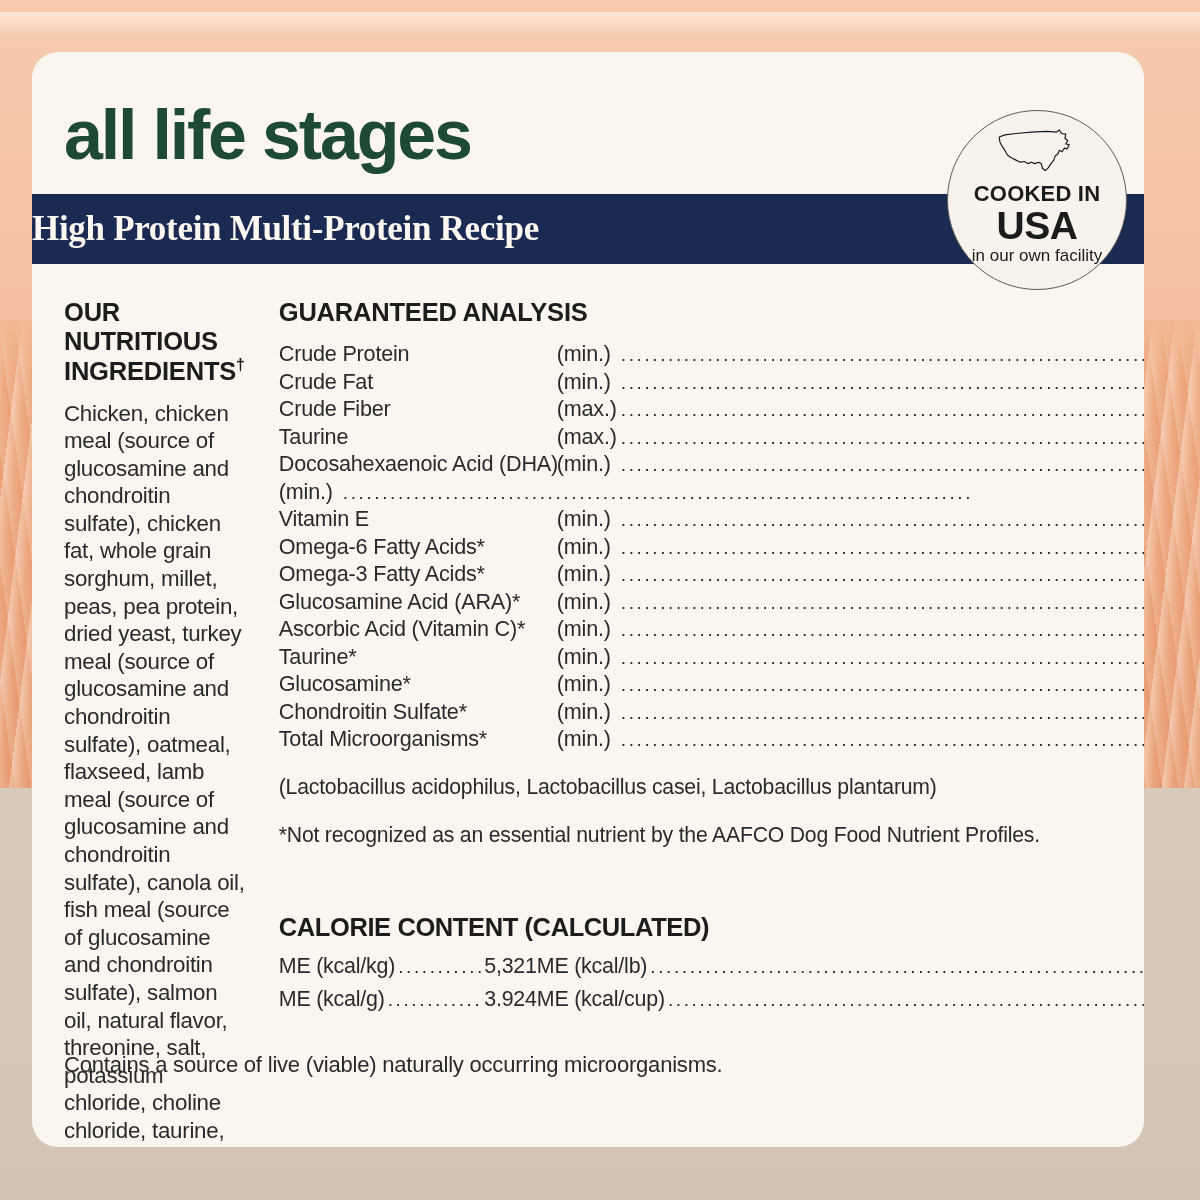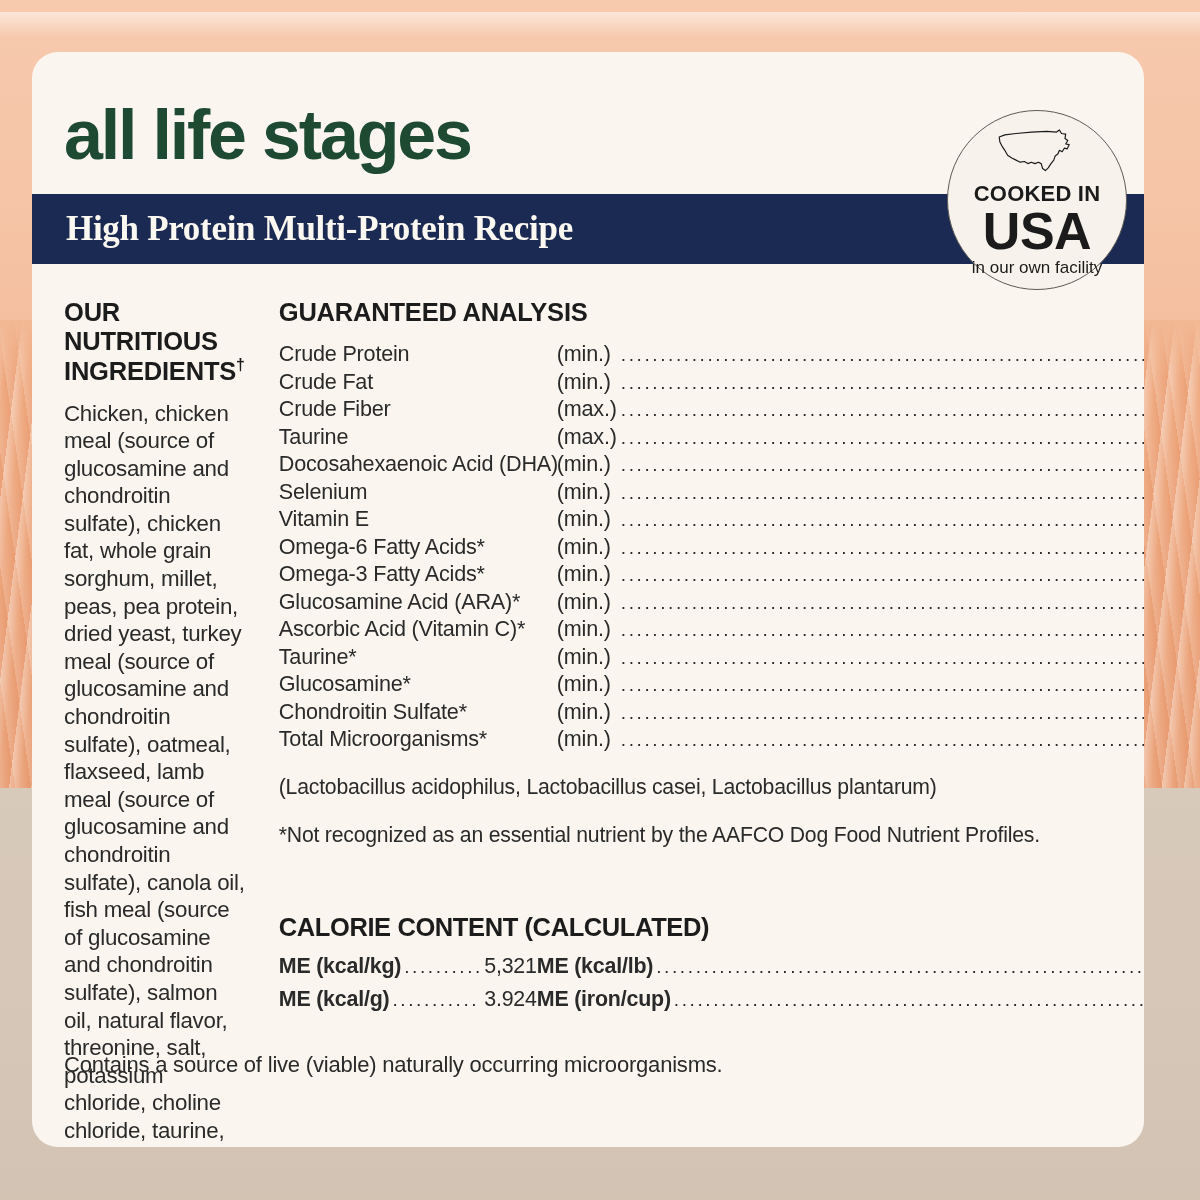--- a/index.html
+++ b/index.html
@@ -82,21 +82,20 @@
     padding: 48px 0 0 32px;
     white-space: nowrap;
   }
 
   .navy-band {
     margin-top: 24px;
     height: 70px;
     background: #1b2a52;
     display: flex;
     align-items: center;
-    padding-left: 34px;
   }
   .navy-band .subtitle {
     color: #fbf8f2;
     font-family: "Liberation Serif", serif;
     font-weight: 700;
     font-size: 35px;
     letter-spacing: -0.3px;
     white-space: nowrap;
   }
 
@@ -119,21 +118,21 @@
   }
   #usa-badge .map { width: 84px; height: 48px; }
   #usa-badge .cooked-in {
     font-size: 22px;
     font-weight: 700;
     color: #1b1b1b;
     letter-spacing: .2px;
     margin-top: 6px;
   }
   #usa-badge .usa {
-    font-size: 52px;
+    font-size: 39px;
     font-weight: 800;
     color: #1b1b1b;
     line-height: .95;
     letter-spacing: -0.5px;
   }
   #usa-badge .facility {
     font-size: 17px;
     color: #1b1b1b;
     margin-top: 2px;
   }
@@ -219,21 +218,21 @@
     row-gap: 8px;
   }
   .cal-cell {
     display: flex;
     align-items: baseline;
     font-size: 21.4px;
     color: #2a2a2a;
     letter-spacing: -0.2px;
     white-space: nowrap;
   }
-  .cal-cell .label { flex: none; font-weight: bold; }
+  .cal-cell .label { flex: none; }
   .cal-cell .dots {
     flex: 1;
     overflow: hidden;
     white-space: nowrap;
     letter-spacing: 2.6px;
     font-size: 19px;
     margin: 0 3px;
   }
   .cal-cell .val { flex: none; }
 
@@ -296,21 +295,20 @@
             <span class="nutrient">Taurine</span>
             <span class="qual">(max.)</span>
             <span class="dots">................................................................................</span>
           </div>
           <div class="ga-row">
             <span class="nutrient">Docosahexaenoic Acid (DHA)</span>
             <span class="qual">(min.)</span>
             <span class="dots">................................................................................</span>
           </div>
           <div class="ga-row">
-            <span class="nutrient">Selenium</span>
             <span class="qual">(min.)</span>
             <span class="dots">................................................................................</span>
           </div>
           <div class="ga-row">
             <span class="nutrient">Vitamin E</span>
             <span class="qual">(min.)</span>
             <span class="dots">................................................................................</span>
           </div>
           <div class="ga-row">
             <span class="nutrient">Omega-6 Fatty Acids*</span>
@@ -368,21 +366,21 @@
             <div class="cal-cell">
               <span class="label">ME (kcal/lb)</span>
               <span class="dots">................................................................................</span>
             </div>
             <div class="cal-cell">
               <span class="label">ME (kcal/g)</span>
               <span class="dots">................................................................................</span>
               <span class="val">3.924</span>
             </div>
             <div class="cal-cell">
-              <span class="label">ME (iron/cup)</span>
+              <span class="label">ME (kcal/cup)</span>
               <span class="dots">................................................................................</span>
             </div>
           </div>
       </div>
     </div>
   </div>
 
   <div class="bottom-line">Contains a source of live (viable) naturally occurring microorganisms.</div>
 
   <div id="usa-badge">

